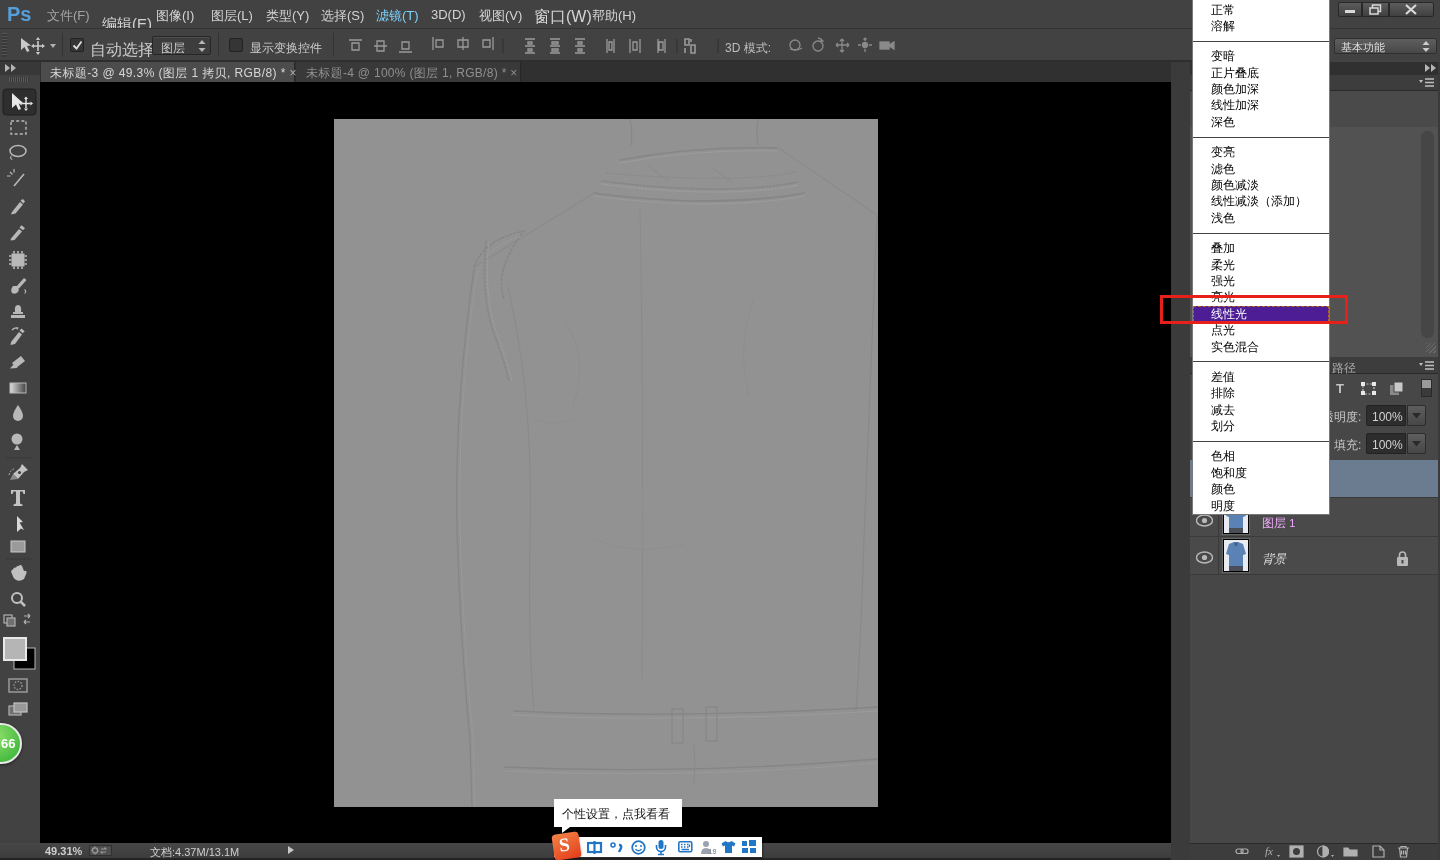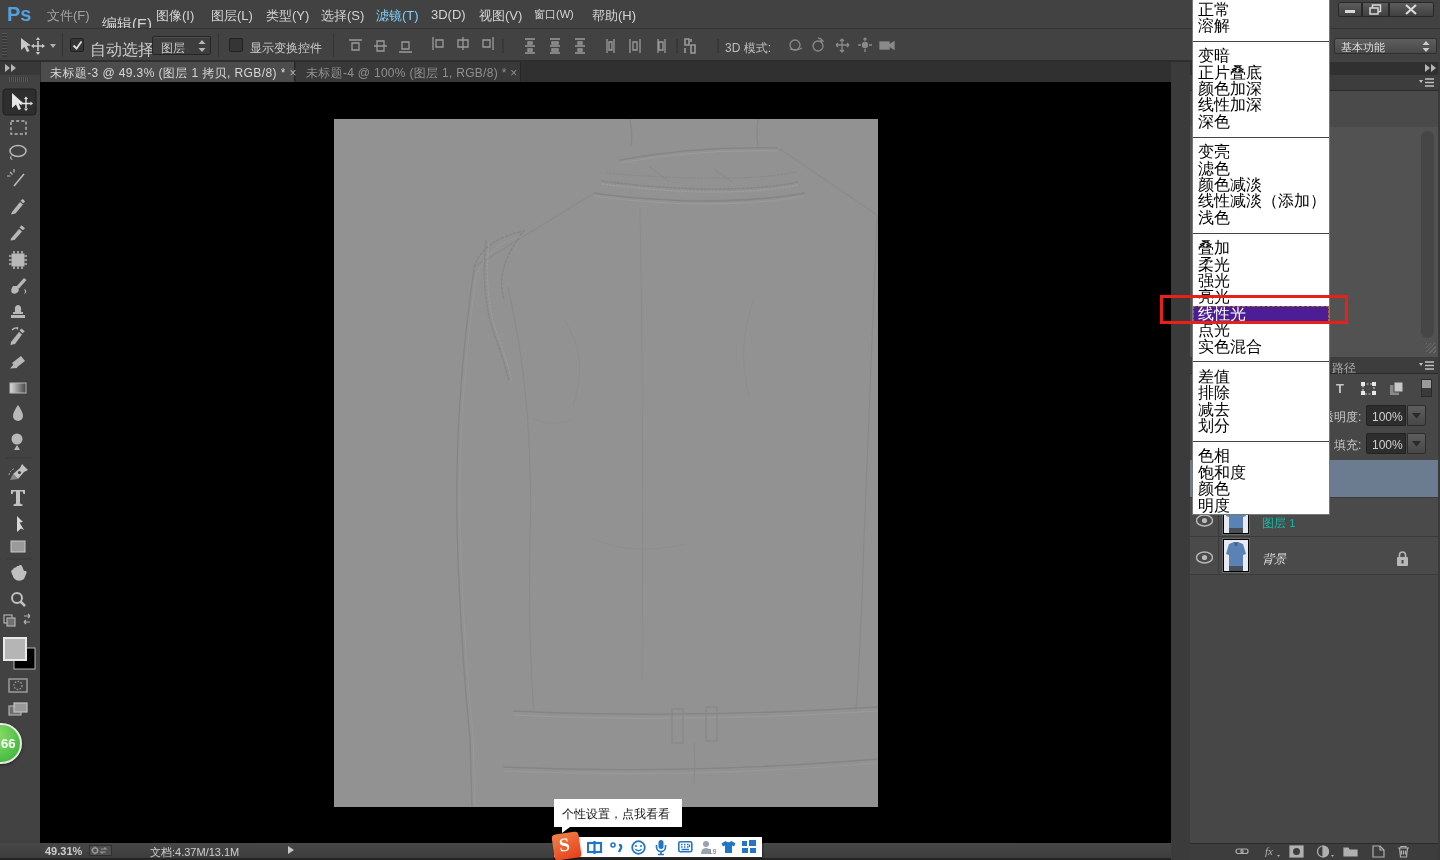--- a/index.html
+++ b/index.html
@@ -14,21 +14,21 @@
 <div class="abs tx" style="left:7px;top:3px;font-size:20px;font-weight:bold;color:#55a0dc;">Ps</div>
 <div class="abs tx" style="left:47px;top:7px;font-size:13px;color:#a3a3a3;">文件(F)</div>
 <div class="abs tx" style="left:102px;top:15px;font-size:15px;color:#d4d4d4;">编辑(E)</div>
 <div class="abs tx" style="left:156px;top:7px;font-size:13px;color:#d4d4d4;">图像(I)</div>
 <div class="abs tx" style="left:211px;top:7px;font-size:13px;color:#d4d4d4;">图层(L)</div>
 <div class="abs tx" style="left:266px;top:7px;font-size:13px;color:#d4d4d4;">类型(Y)</div>
 <div class="abs tx" style="left:321px;top:7px;font-size:13px;color:#d4d4d4;">选择(S)</div>
 <div class="abs tx" style="left:376px;top:7px;font-size:13px;color:#7dd3fc;">滤镜(T)</div>
 <div class="abs tx" style="left:431px;top:7px;font-size:13px;color:#d4d4d4;">3D(D)</div>
 <div class="abs tx" style="left:479px;top:7px;font-size:13px;color:#d4d4d4;">视图(V)</div>
-<div class="abs tx" style="left:534px;top:7px;font-size:11px;color:#d4d4d4;">窗口(W)</div>
+<div class="abs tx" style="left:534px;top:7px;font-size:16px;color:#d4d4d4;">窗口(W)</div>
 <div class="abs tx" style="left:592px;top:7px;font-size:13px;color:#d4d4d4;">帮助(H)</div>
 
 <div class="abs" style="left:0;top:28px;width:1440px;height:33px;background:#424242;border-top:1px solid #333;"></div>
 <div class="abs" style="left:0;top:60px;width:1192px;height:2px;background:#2e2e2e;"></div>
 <div class="abs" style="left:2px;top:33px;width:5px;height:24px;background:repeating-linear-gradient(#555 0 1px,#383838 1px 3px);"></div>
 <svg class="abs" style="left:14px;top:36px;" width="42" height="20" viewBox="0 0 42 20">
  <path d="M7 2 L7 14 L10.5 11 L13 16 L15.5 15 L13 10 L17 9.5 Z" fill="#c8c8c8"></path>
  <g stroke="#c8c8c8" stroke-width="1.6" fill="none">
       <path d="M24 5 v10 M19 10 h10"></path>
     </g>
@@ -365,21 +365,21 @@
     <ellipse cx="8.5" cy="6.5" rx="8" ry="5.5" fill="none" stroke="#b8b8b8" stroke-width="1.4"></ellipse>
     <circle cx="8.5" cy="6.5" r="2.6" fill="#b8b8b8"></circle>
   </svg>
 <div class="abs" style="left:1223px;top:501px;width:26px;height:33px;background:#dfe4ea;border:1px solid #000;outline:1px solid #666;"></div>
 <svg class="abs" style="left:1224px;top:502px;" width="24" height="31" viewBox="0 0 24 31">
     <rect width="24" height="31" fill="#e8ecf2"></rect>
     <path d="M5 4 L10 2 h4 L19 4 L22 14 L19 15 L19 31 L5 31 L5 15 L2 14Z" fill="#5b82b4"></path>
     <path d="M10 2 q2 2 4 0 l-1 4 h-2z" fill="#3d5f8e"></path>
     <rect x="5" y="26" width="14" height="5" fill="#4a4f57"></rect>
   </svg>
-<div class="abs tx" style="left:1262px;top:515px;font-size:12px;color:#14b8a6;">图层 <span style="font-size:11px;">1</span></div>
+<div class="abs tx" style="left:1262px;top:515px;font-size:12px;color:#f0abfc;">图层 <span style="font-size:11px;">1</span></div>
 <svg class="abs" style="left:1196px;top:551px;" width="17" height="13">
     <ellipse cx="8.5" cy="6.5" rx="8" ry="5.5" fill="none" stroke="#b8b8b8" stroke-width="1.4"></ellipse>
     <circle cx="8.5" cy="6.5" r="2.6" fill="#b8b8b8"></circle>
   </svg>
 <div class="abs" style="left:1223px;top:539px;width:26px;height:33px;background:#dfe4ea;border:1px solid #000;outline:1px solid #666;"></div>
 <svg class="abs" style="left:1224px;top:540px;" width="24" height="31" viewBox="0 0 24 31">
     <rect width="24" height="31" fill="#e8ecf2"></rect>
     <path d="M5 4 L10 2 h4 L19 4 L22 14 L19 15 L19 31 L5 31 L5 15 L2 14Z" fill="#5b82b4"></path>
     <path d="M10 2 q2 2 4 0 l-1 4 h-2z" fill="#3d5f8e"></path>
     <rect x="5" y="26" width="14" height="5" fill="#4a4f57"></rect>
@@ -440,21 +440,21 @@
   </svg>
 
 <div class="abs" style="left:1334px;top:38px;width:103px;height:16px;border-radius:2px;border:1px solid #2f2f2f;background:linear-gradient(#5e5e5e,#484848);"></div>
 <div class="abs tx" style="left:1341px;top:40px;font-size:11px;color:#dcdcdc;">基本功能</div>
 <svg class="abs" style="left:1421px;top:41px;" width="10" height="11">
     <path d="M5 0l3.5 4h-7z M5 11l3.5-4h-7z" fill="#ccc"></path>
   </svg>
 
 <div class="abs" id="bm" style="left:1192px;top:0;width:138px;background:#fff;border:1px solid #787878;border-top:none;padding-top:1.5px;padding-bottom:0px;">
 <style>
-#bm .mi{height:16.4px;line-height:16.4px;font-size:16px;color:#000;padding-left:5px;white-space:nowrap;}
+#bm .mi{height:16.4px;line-height:16.4px;font-size:12px;color:#000;padding-left:18px;white-space:nowrap;}
 #bm .sep{height:1px;background:#444;margin:6.5px 0;}
 </style>
 <div class="mi">正常</div>
 <div class="mi">溶解</div>
 <div class="sep"></div>
 <div class="mi">变暗</div>
 <div class="mi">正片叠底</div>
 <div class="mi">颜色加深</div>
 <div class="mi">线性加深</div>
 <div class="mi">深色</div>

